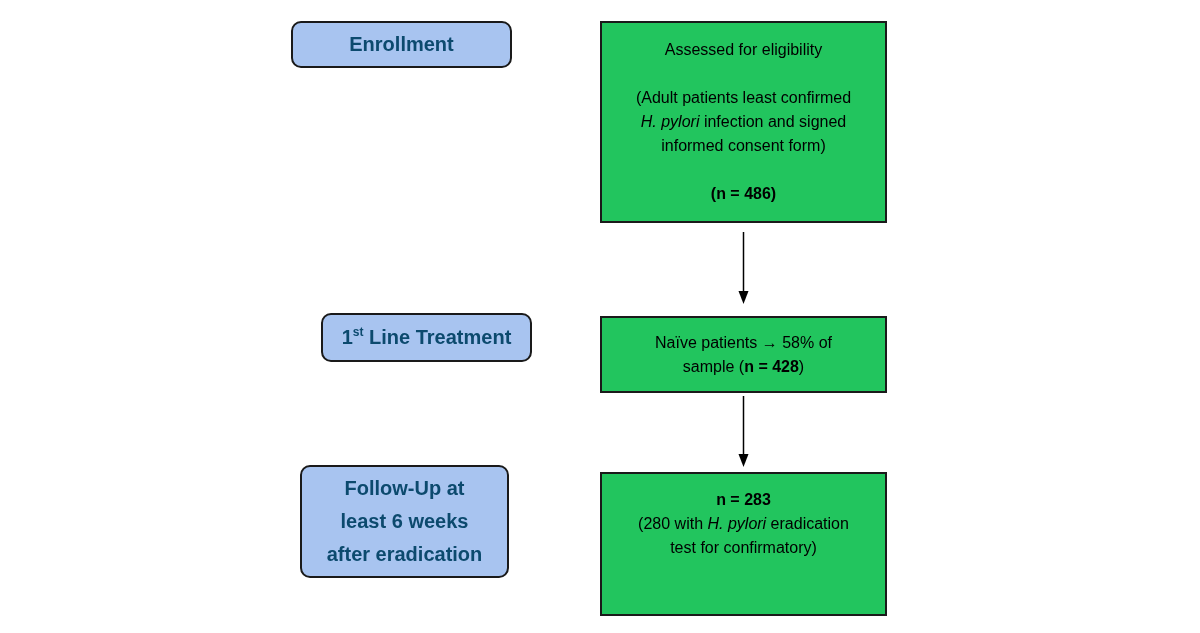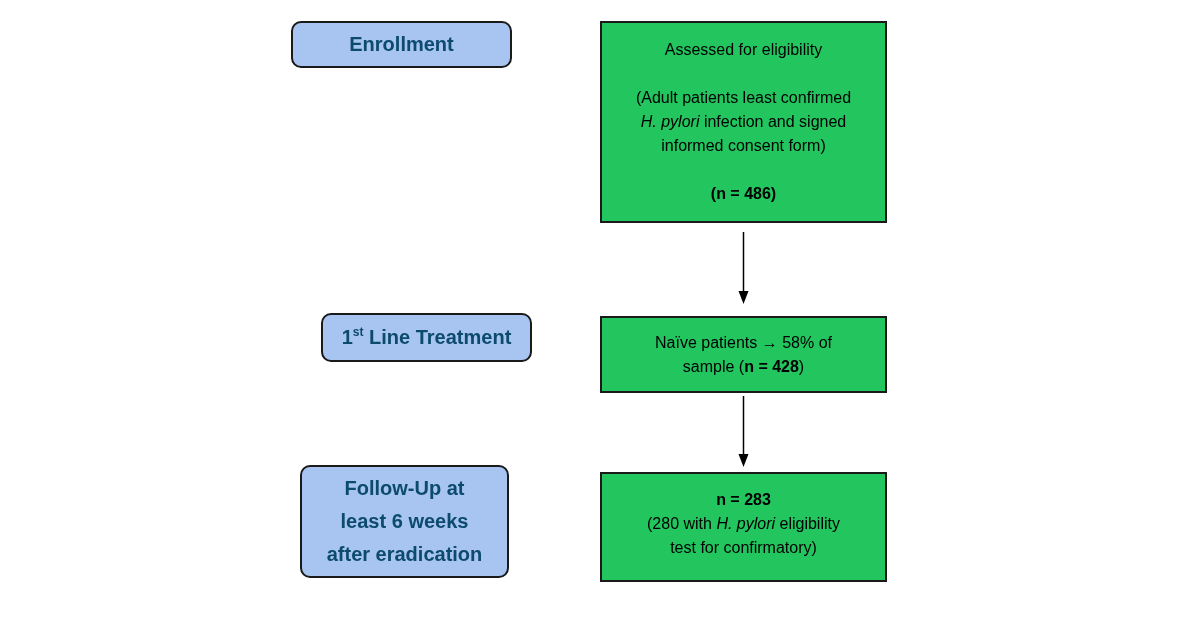--- a/index.html
+++ b/index.html
@@ -80,19 +80,19 @@
     <line x1="7.5" y1="0" x2="7.5" y2="59" stroke="#000000" stroke-width="1.5"></line>
     <polygon points="2.5,58 12.5,58 7.5,71" fill="#000000"></polygon>
   </svg>
 
   <div class="stage" style="left:300px; top:465px; width:209px; height:113px;">
     <div class="stage-line">Follow-Up at</div>
     <div class="stage-line">least 6 weeks</div>
     <div class="stage-line">after eradication</div>
   </div>
 
-  <div class="pbox" style="left:600px; top:472px; width:287px; height:110px; padding-top:14px;">
+  <div class="pbox" style="left:600px; top:472px; width:287px; height:144px; padding-top:14px;">
     <div class="bold">n = 283</div>
-    <div><span>(280 with </span><span class="ital">H. pylori</span><span> eligibility</span></div>
+    <div><span>(280 with </span><span class="ital">H. pylori</span><span> eradication</span></div>
     <div>test for confirmatory)</div>
   </div>
 
 </div>
 
 </body></html>

